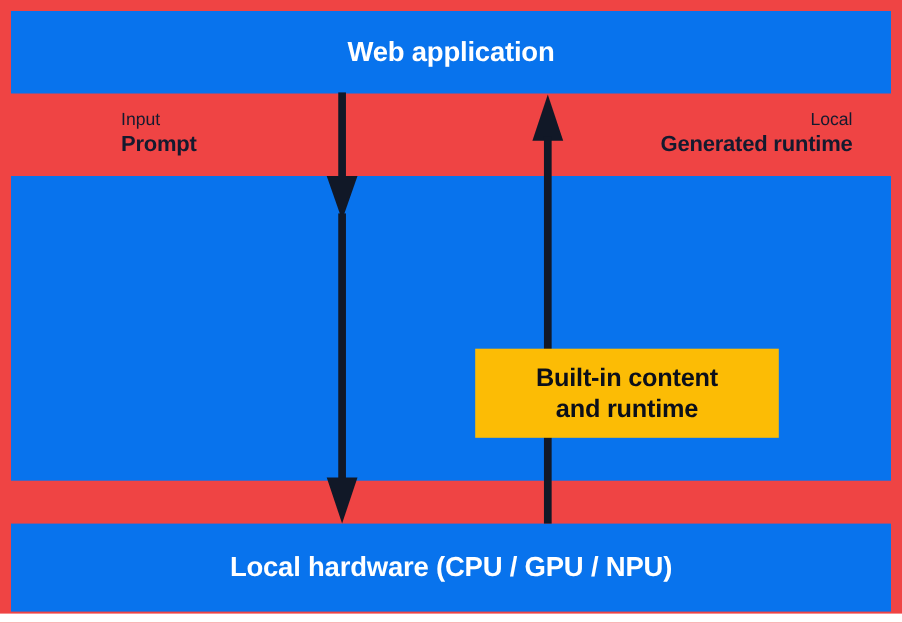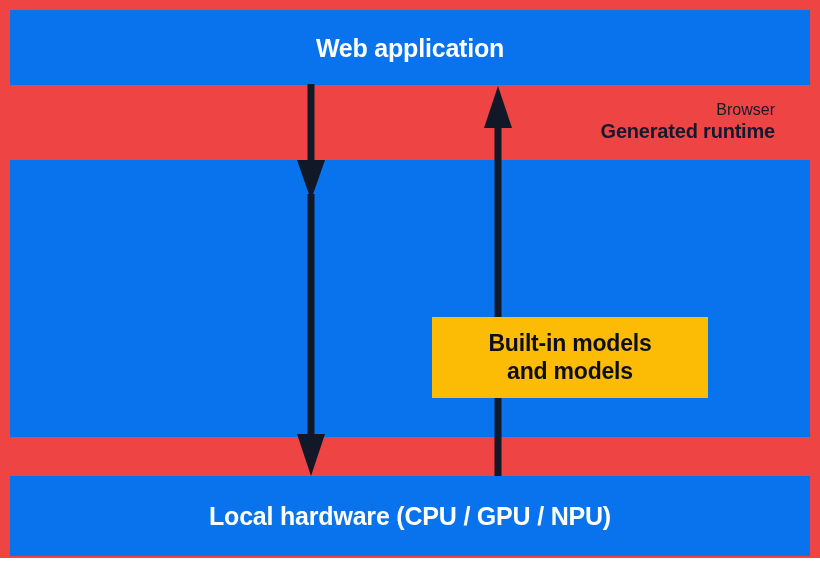--- a/index.html
+++ b/index.html
@@ -132,23 +132,27 @@
   <div class="band" id="band-top">
     <div class="band-label">Web application</div>
   </div>
 
   <div class="band" id="band-middle"></div>
 
   <div class="band" id="band-bottom">
     <div class="band-label">Local hardware (CPU / GPU / NPU)</div>
   </div>
 
+  <div class="flow-label" id="flow-input">
+    <span class="kind">Input</span>
+    <span class="value">Prompt</span>
+  </div>
 
   <div class="flow-label" id="flow-output">
-    <span class="kind">Browser</span>
+    <span class="kind">Local</span>
     <span class="value">Generated runtime</span>
   </div>
 
   <svg class="arrow-svg" id="arrow-down-svg" viewBox="0 0 34 392">
 
     <rect x="13.5" y="0" width="7" height="78" fill="#111827"></rect>
 
     <polygon points="3,76 31,76 17,116" fill="#111827"></polygon>
 
     <rect x="13.5" y="110" width="7" height="252" fill="#111827"></rect>
@@ -159,19 +163,19 @@
   <svg class="arrow-svg" id="arrow-up-svg" viewBox="0 0 34 392">
 
     <polygon points="17,2 31,44 3,44" fill="#111827"></polygon>
 
     <rect x="13.5" y="40" width="7" height="352" fill="#111827"></rect>
   </svg>
 
 
   <div class="yellow-box" id="box-builtin">
     <span>
-      <span>Built-in models</span><br>
-      <span>and models</span>
+      <span>Built-in content</span><br>
+      <span>and runtime</span>
     </span>
   </div>
 
 
 </div>
 
 </body></html>

